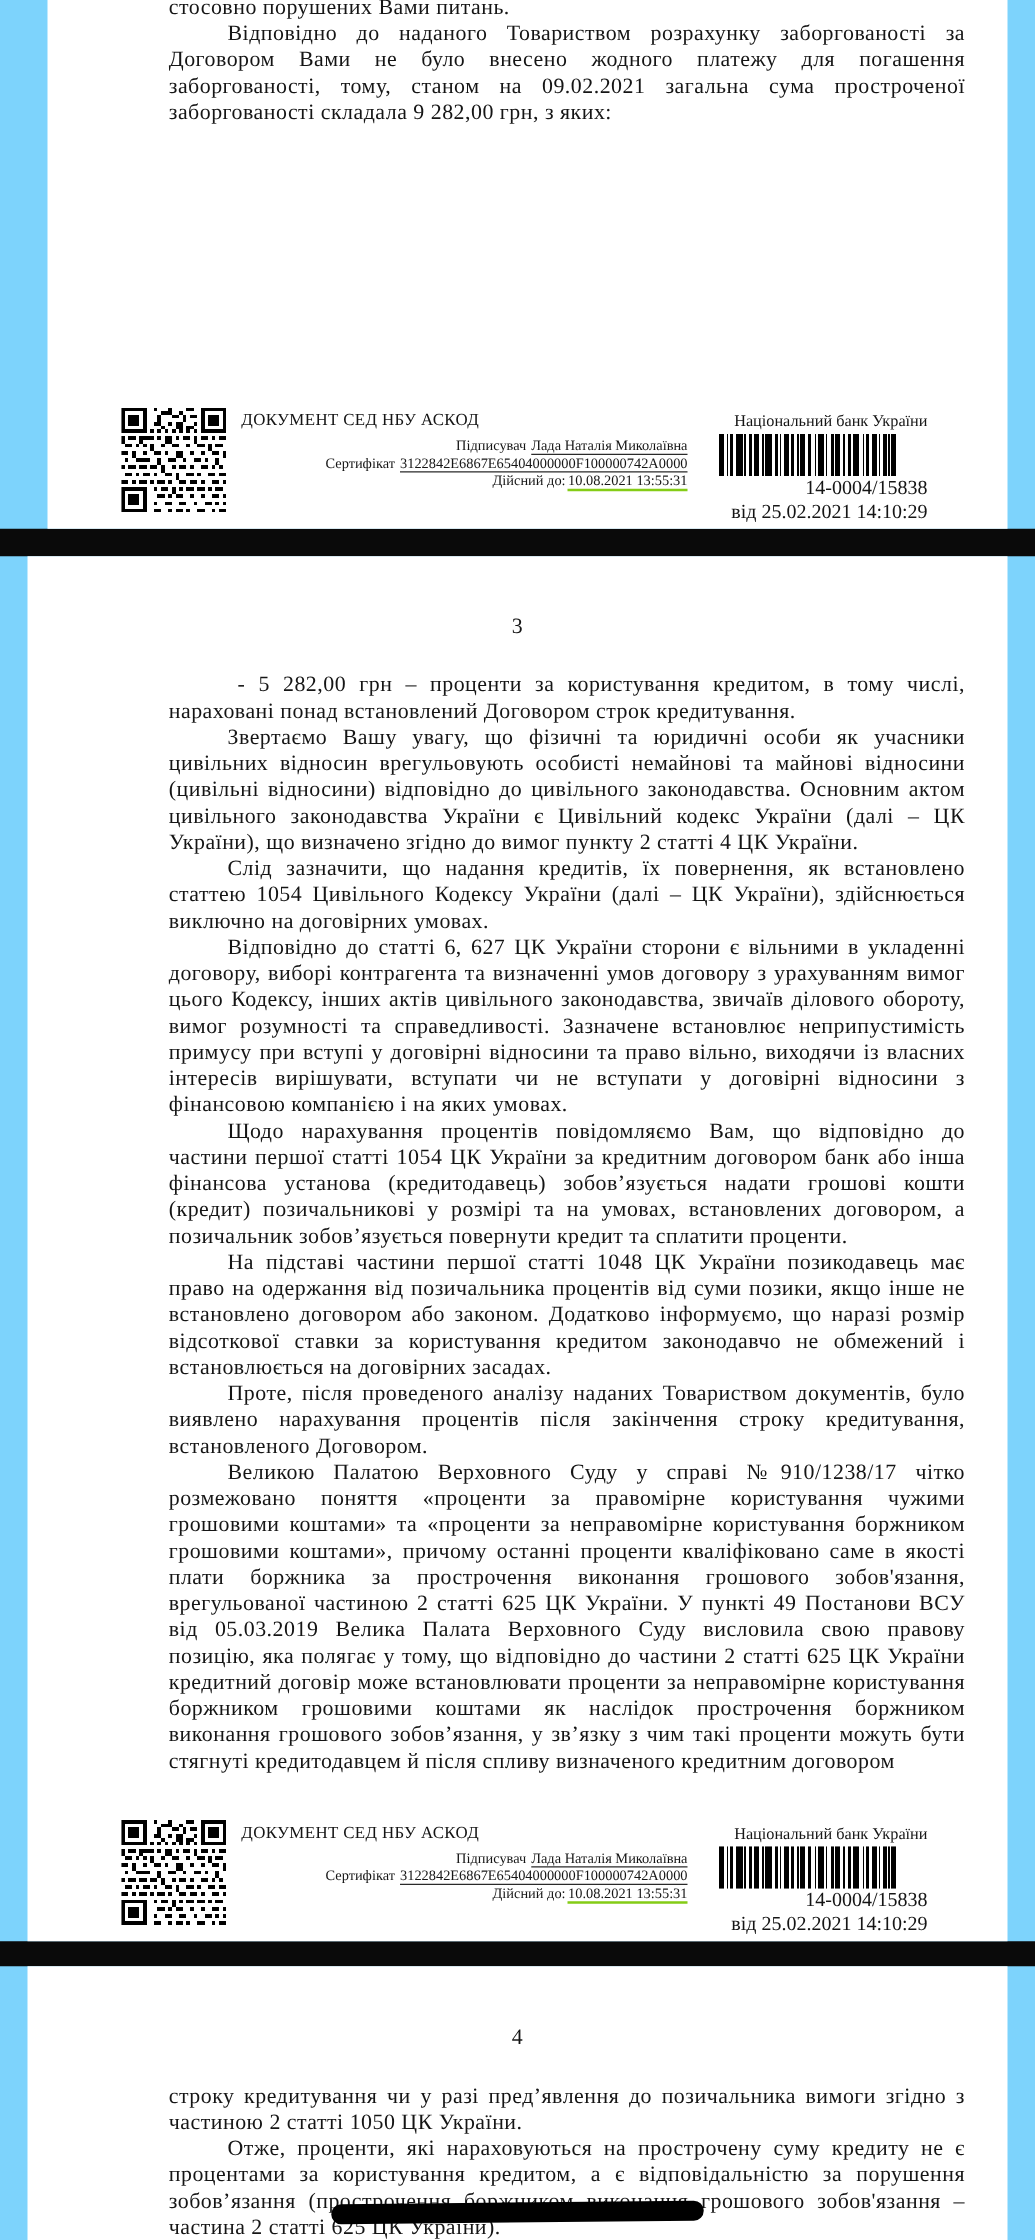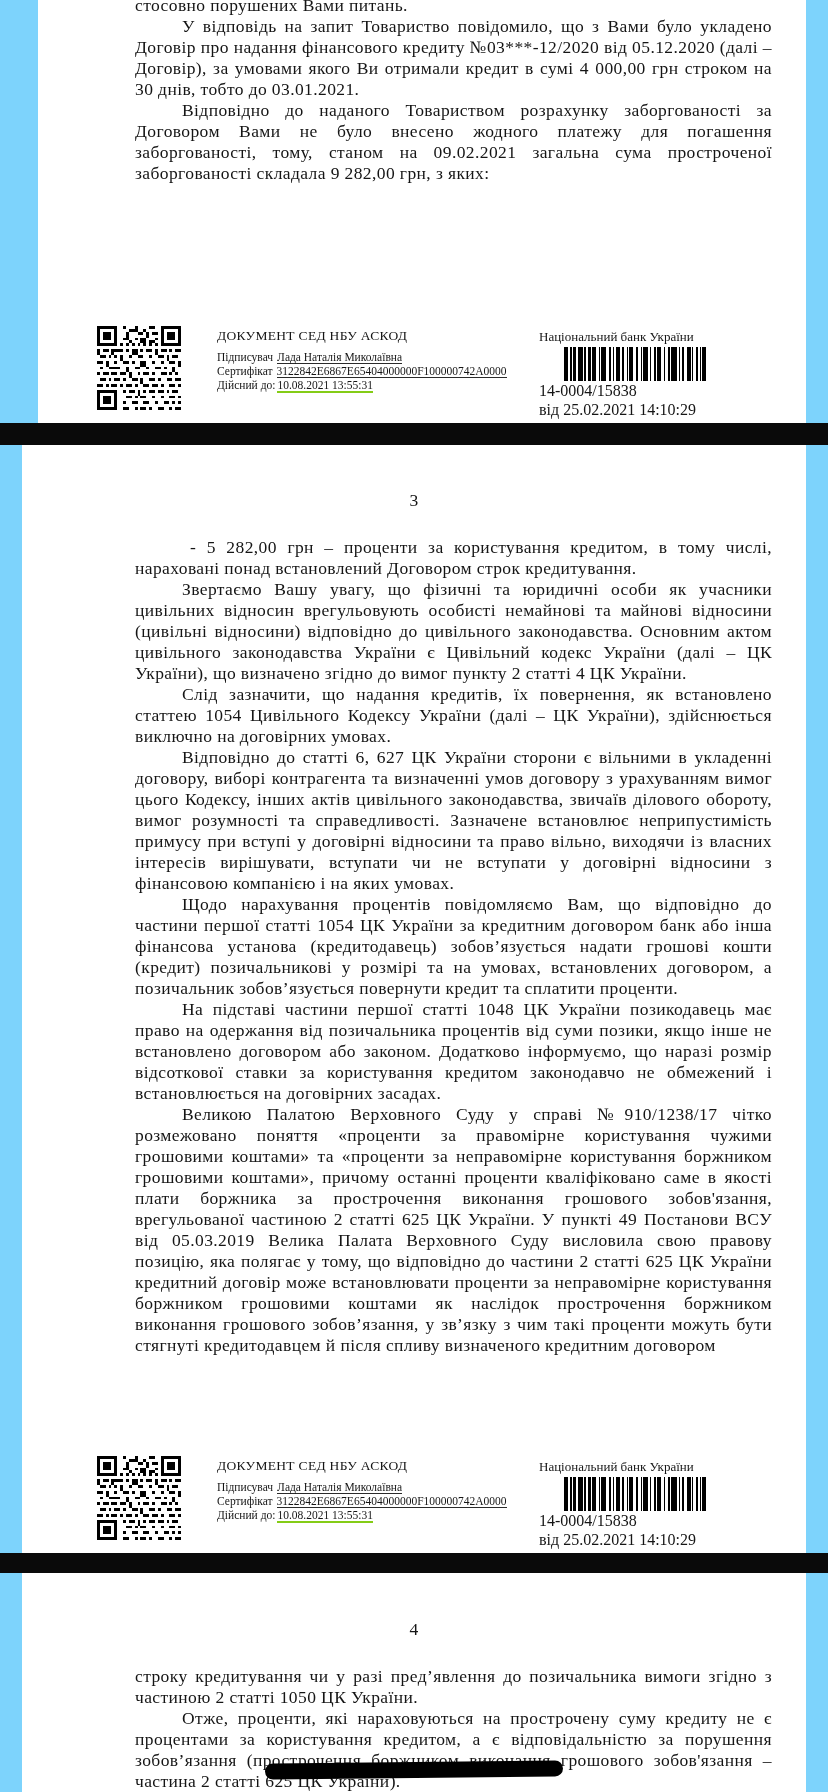--- a/index.html
+++ b/index.html
@@ -15,30 +15,30 @@
   .body-text{font-size:17.5px;line-height:21px;letter-spacing:.4px;text-align:justify;}
   #page2 .body-text{padding:0 34px 0 97px;margin-top:-5px;}
   #page3 .body-text,#page4 .body-text{padding:0 34px 0 113px;}
   .p{margin:0;text-indent:47px;}
   .cont{text-indent:0;}
   .li{text-indent:55px;}
   .pageno{margin:0;text-align:center;font-size:17.5px;letter-spacing:.4px;}
   #page3 .pageno{padding-top:45px;padding-bottom:26px;}
   #page4 .pageno{padding-top:46px;padding-bottom:26px;}
   .u{text-underline-offset:2px;}
-  .footer{position:absolute;left:0;right:11px;bottom:4px;display:flex;align-items:flex-start;gap:24px;}
+  .footer{position:absolute;left:0;right:0;bottom:4px;display:flex;align-items:flex-start;}
   #page2 .footer{padding-left:59px;padding-right:64px;}
   #page3 .footer{padding-left:75px;padding-right:64px;}
   .qr{width:84px;height:84px;flex:0 0 auto;}
   .stamp-info{margin-left:12px;padding-top:2px;flex:1 1 auto;min-width:0;}
   .stamp-sys{font-size:13.5px;margin:0 0 7px 0;letter-spacing:.3px;}
-  .stamp-line{font-size:11.5px;margin:2px 0;white-space:nowrap;}
+  .stamp-line{font-size:11.5px;margin:2px 0;white-space:nowrap;text-align:right;}
   .stamp-line .val{border-bottom:1px solid #2a2a2a;margin-left:4px;}
   .stamp-line .val-tight{border-bottom:2px solid #84cc16;margin-left:2px;}
-  .stamp-right{margin-left:auto;width:192px;text-align:left;padding-top:3px;flex:0 0 auto;}
+  .stamp-right{margin-left:auto;width:192px;text-align:right;padding-top:3px;flex:0 0 auto;}
   .bank{font-size:13px;margin:0 0 2px 0;}
   .barcode{width:142px;height:34px;display:block;margin:0 auto;}
   .doc-num,.doc-date{font-size:16px;margin:1px 0 0 0;}
   .redaction{position:absolute;left:243px;top:189px;width:298px;height:16px;background:#000;
              border-radius:8px;transform:rotate(-.6deg);}
   .defs{position:absolute;width:0;height:0;overflow:hidden;}
 </style>
 </head>
 <body>
 
@@ -82,21 +82,20 @@
 </svg>
 
 <div class="viewer">
 
   <div class="gap" id="gap1"></div>
   <div class="gap" id="gap2"></div>
 
   <div class="page" id="page2">
     <div class="body-text">
       <p class="p cont">стосовно порушених Вами питань.</p>
-      <p class="p">У відповідь на запит Товариство повідомило, що з Вами було укладено Договір про надання фінансового кредиту №03***-12/2020 від 05.12.2020 (далі – Договір), за умовами якого Ви отримали кредит в сумі 4 000,00 грн строком на 30 днів, тобто до 03.01.2021.</p>
       <p class="p">Відповідно до наданого Товариством розрахунку заборгованості за Договором Вами не було внесено жодного платежу для погашення заборгованості, тому, станом на 09.02.2021 загальна сума простроченої заборгованості складала 9 282,00 грн, з яких:</p>
     </div>
     <div class="footer">
       <svg class="qr">
           <use href="#qr-sym"></use>
         </svg>
       <div class="stamp-info">
         <p class="stamp-sys">ДОКУМЕНТ СЕД НБУ АСКОД</p>
         <p class="stamp-line"><span>Підписувач</span><span class="val">Лада Наталія Миколаївна</span></p>
         <p class="stamp-line"><span>Сертифікат</span><span class="val">3122842E6867E65404000000F100000742A0000</span></p>
@@ -115,20 +114,21 @@
 
   <div class="page" id="page3">
     <p class="pageno">3</p>
     <div class="body-text">
       <p class="p li">-  5 282,00 грн – проценти за користування кредитом, в тому числі, нараховані понад встановлений Договором строк кредитування.</p>
       <p class="p">Звертаємо Вашу увагу, що фізичні та юридичні особи як учасники цивільних відносин врегульовують особисті немайнові та майнові відносини (цивільні відносини) відповідно до цивільного законодавства. Основним актом цивільного законодавства України є Цивільний кодекс України (далі – ЦК України), що визначено згідно до вимог пункту 2 статті 4 ЦК України.</p>
       <p class="p">Слід зазначити, що надання кредитів, їх повернення, як встановлено статтею 1054 Цивільного Кодексу України (далі – ЦК України), здійснюється виключно на договірних умовах.</p>
       <p class="p">Відповідно до статті 6, 627 ЦК України сторони є вільними в укладенні договору, виборі контрагента та визначенні умов договору з урахуванням вимог цього Кодексу, інших актів цивільного законодавства, звичаїв ділового обороту, вимог розумності та справедливості. Зазначене встановлює неприпустимість примусу при вступі у договірні відносини та право вільно, виходячи із власних інтересів вирішувати, вступати чи не вступати у договірні відносини з фінансовою компанією і на яких умовах.</p>
       <p class="p">Щодо нарахування процентів повідомляємо Вам, що відповідно до частини першої статті 1054 ЦК України за кредитним договором банк або інша фінансова установа (кредитодавець) зобов’язується надати грошові кошти (кредит) позичальникові у розмірі та на умовах, встановлених договором, а позичальник зобов’язується повернути кредит та сплатити проценти.</p>
       <p class="p">На підставі частини першої статті 1048 ЦК України позикодавець має право на одержання від позичальника процентів від суми позики, якщо інше не встановлено договором або законом. Додатково інформуємо, що наразі розмір відсоткової ставки за користування кредитом законодавчо не обмежений і встановлюється на договірних засадах.</p>
+      <p class="p">Проте, після проведеного аналізу наданих Товариством документів, було виявлено нарахування процентів після закінчення строку кредитування, встановленого Договором.</p>
       <p class="p">Великою Палатою Верховного Суду у справі №910/1238/17 чітко розмежовано поняття «проценти за правомірне користування чужими грошовими коштами» та «проценти за неправомірне користування боржником грошовими коштами», причому останні проценти кваліфіковано саме в якості плати боржника за прострочення виконання грошового зобов'язання, врегульованої частиною 2 статті 625 ЦК України. У пункті 49 Постанови ВСУ від 05.03.2019 Велика Палата Верховного Суду висловила свою правову позицію, яка полягає у тому, що відповідно до частини 2 статті 625 ЦК України кредитний договір може встановлювати проценти за неправомірне користування боржником грошовими коштами як наслідок прострочення боржником виконання грошового зобов’язання, у зв’язку з чим такі проценти можуть бути стягнуті кредитодавцем й після спливу визначеного кредитним договором</p>
     </div>
     <div class="footer">
       <svg class="qr">
           <use href="#qr-sym"></use>
         </svg>
       <div class="stamp-info">
         <p class="stamp-sys">ДОКУМЕНТ СЕД НБУ АСКОД</p>
         <p class="stamp-line"><span>Підписувач</span><span class="val">Лада Наталія Миколаївна</span></p>
         <p class="stamp-line"><span>Сертифікат</span><span class="val">3122842E6867E65404000000F100000742A0000</span></p>

